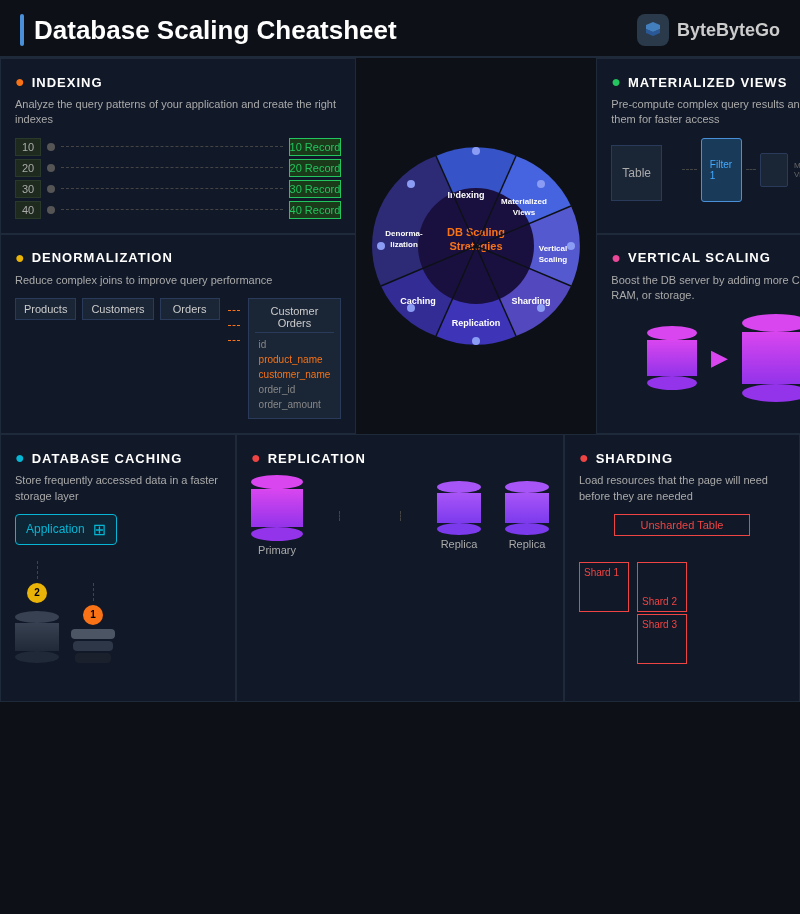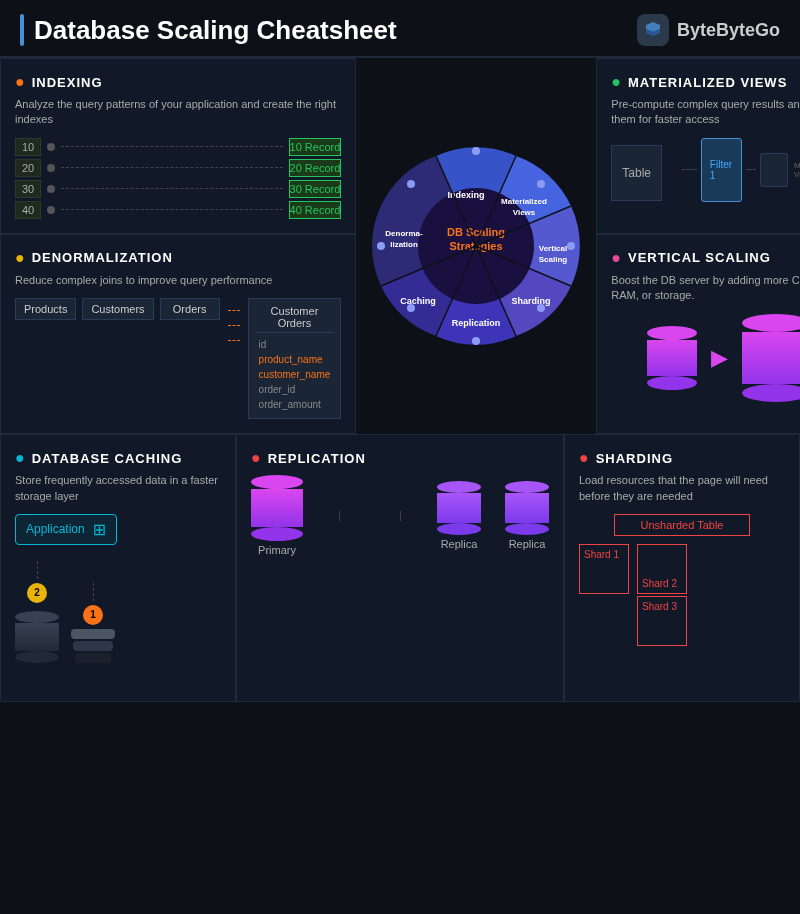--- a/index.html
+++ b/index.html
@@ -409,21 +409,21 @@
       border: 1px solid #1e2a3a;
       padding: 14px;
     }
     .unsharded-box {
       background: transparent;
       border: 1px solid #ef4444;
       padding: 4px 26px;
       font-size: 11px;
       color: #ef4444;
       text-align: center;
-      margin-bottom: 4px;
+      margin-bottom: 22px;
       display: inline-block;
     }
     .shard-box {
       border: 1px solid #ef4444;
       padding: 4px;
       font-size: 10px;
       color: #ef4444;
       text-align: center;
     }
     .shard-1 { width: 50px; height: 50px; display: flex; align-items: flex-start; padding: 4px; }

